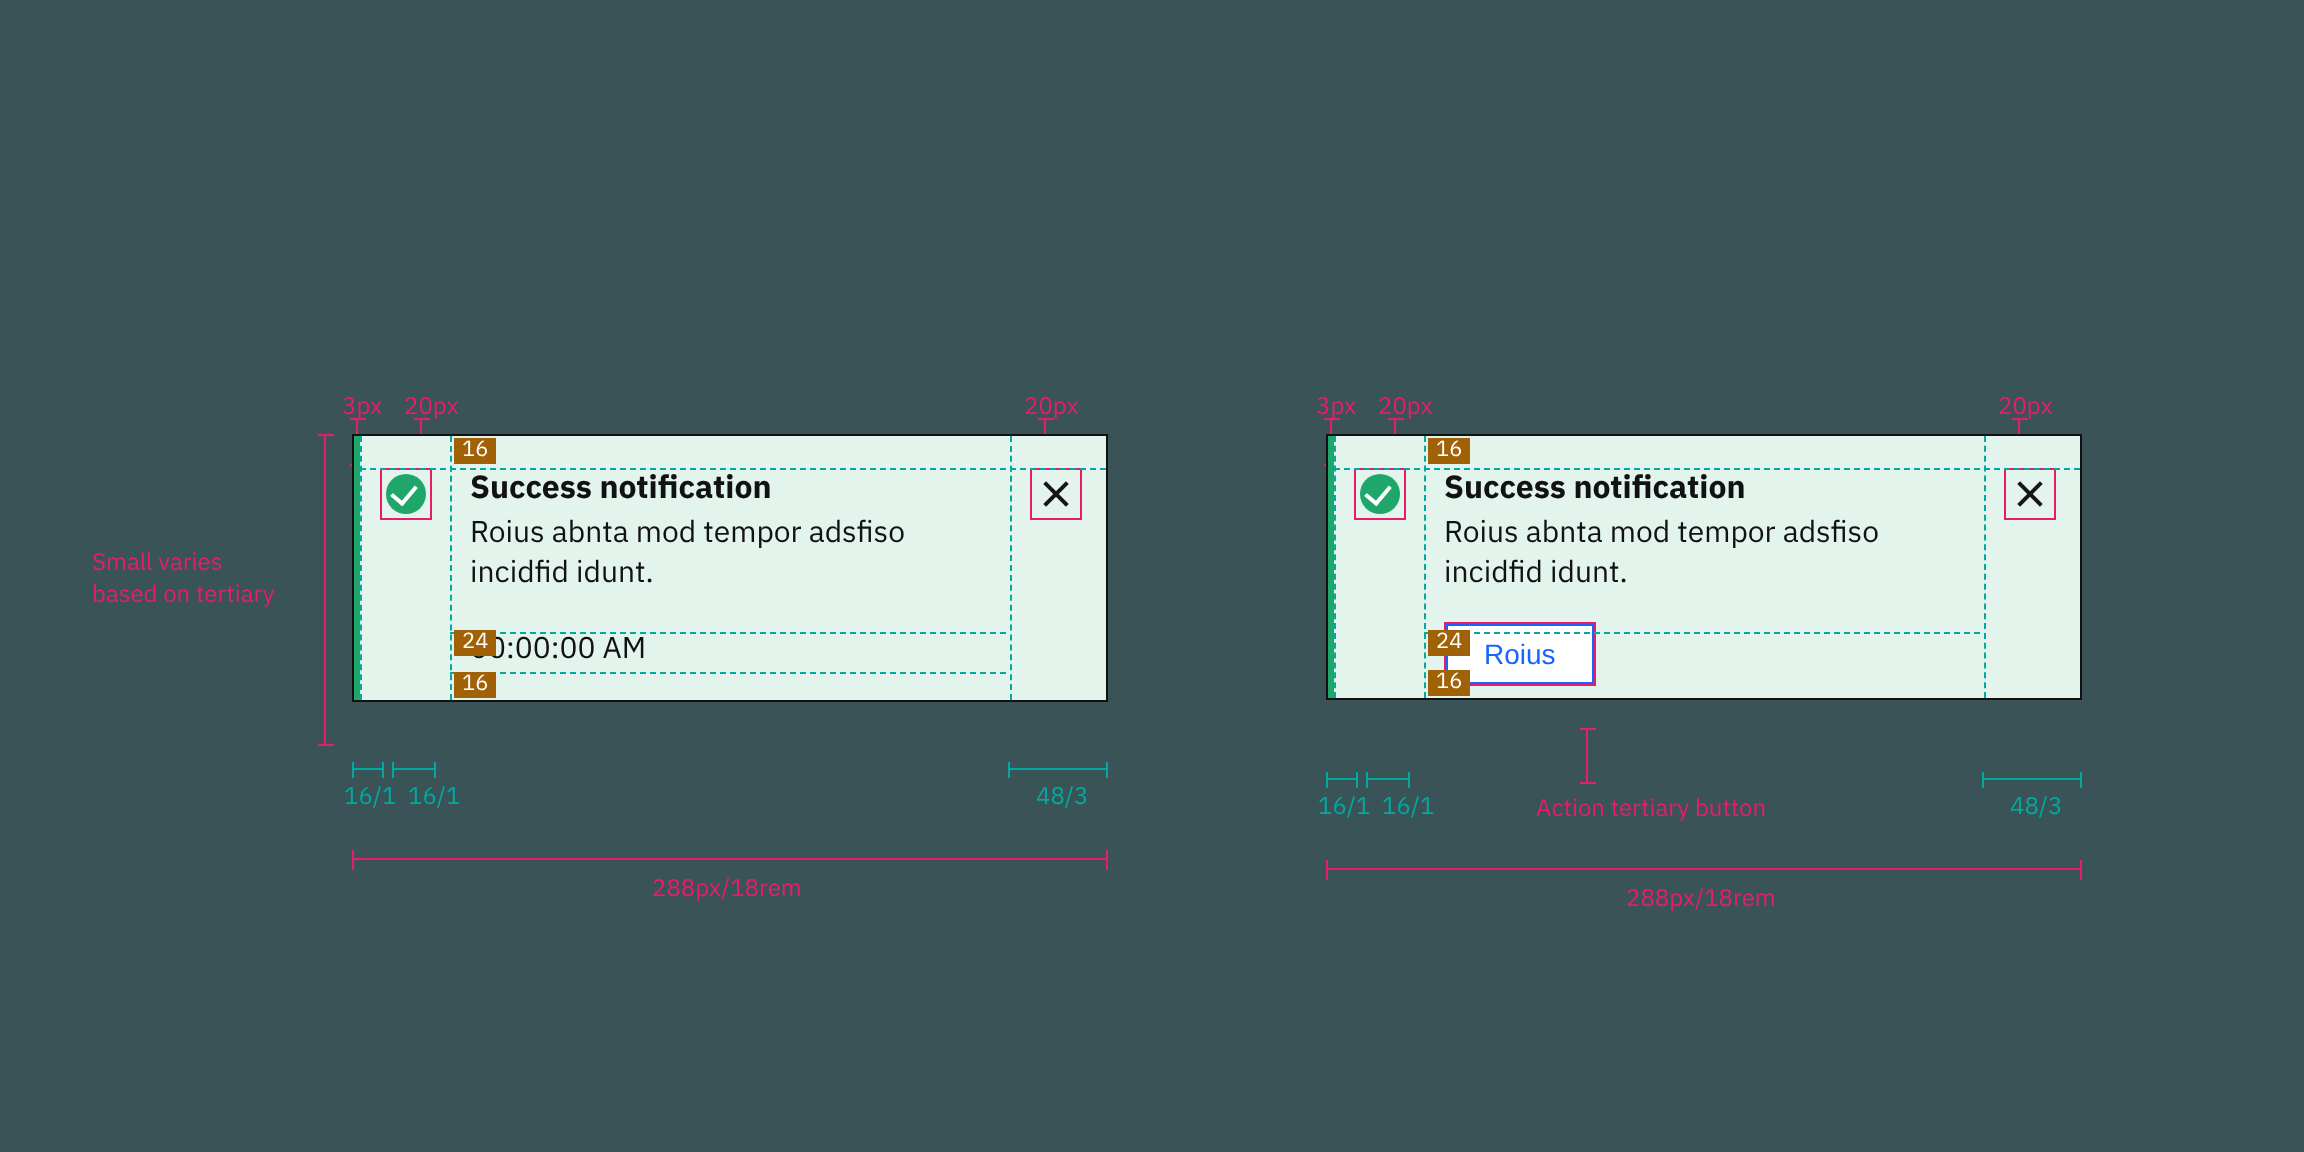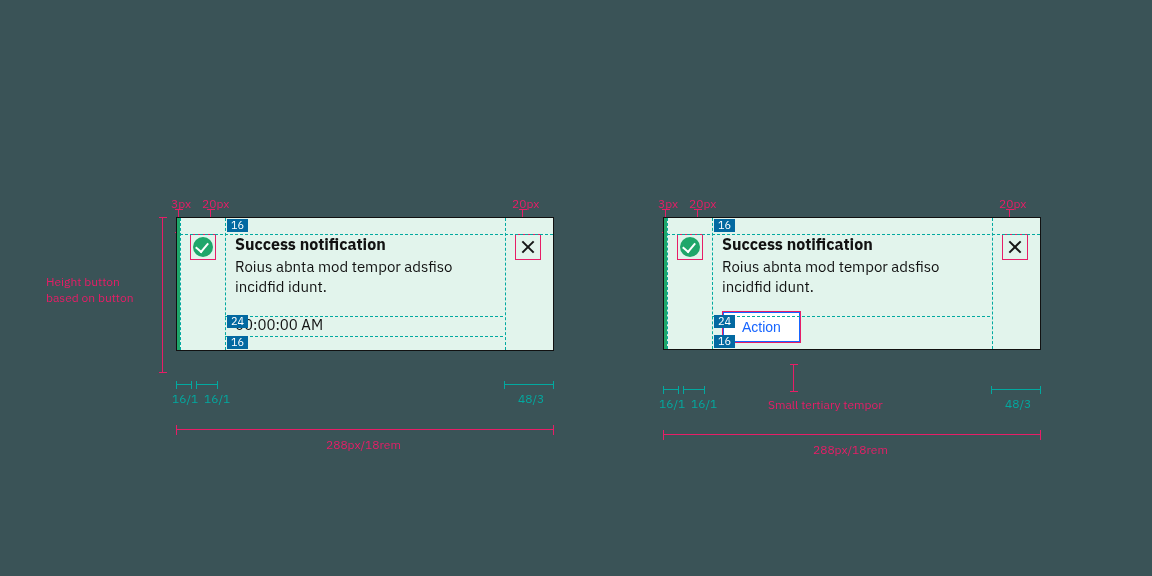--- a/index.html
+++ b/index.html
@@ -127,21 +127,21 @@
     white-space: nowrap;
   }
   .teal {
     position: absolute;
     color: #02a9a0;
     font-size: 12px;
     white-space: nowrap;
   }
   .purple-box {
     position: absolute;
-    background: #0369a1;
+    background: #a16207;
     color: #fff;
     font-size: 11px;
     padding: 1px 4px;
     line-height: 1;
   }
 
   .dashed-v {
     position: absolute;
     width: 0;
     border-left: 1px dashed #02a9a0;
@@ -224,22 +224,22 @@
     <span class="ann" style="left:-5px; top:17px;">3px</span>
     <span class="ann" style="left:26px; top:17px;">20px</span>
     <span class="ann" style="left:336px; top:17px;">20px</span>
 
     <div class="pink-measure-v" style="left:2px; top:30px; height:24px;"></div>
     <div class="pink-measure-v" style="left:34px; top:30px; height:24px;"></div>
     <div class="pink-measure-v" style="left:346px; top:30px; height:24px;"></div>
 
     <div class="pink-measure-v" style="left:-14px; top:38px; height:156px;"></div>
     <div class="height-note" style="left:-130px; top:95px;">
-      <div>Height button</div>
-      <div>based on button</div>
+      <div>Small varies</div>
+      <div>based on tertiary</div>
     </div>
 
     <div class="card">
       <div class="accent"></div>
       <div class="icon-col">
         <div class="pink-box" style="position:relative; width:26px; height:26px; display:flex; align-items:center; justify-content:center;">
           <div class="check"></div>
         </div>
       </div>
       <div class="content-col">
@@ -290,42 +290,42 @@
       <div class="accent"></div>
       <div class="icon-col">
         <div class="pink-box" style="position:relative; width:26px; height:26px; display:flex; align-items:center; justify-content:center;">
           <div class="check"></div>
         </div>
       </div>
       <div class="content-col" style="padding-bottom:6px;">
         <div class="title">Success notification</div>
         <div class="desc">Roius abnta mod tempor adsfiso incidfid idunt.</div>
         <div class="pink-box" style="position:relative; display:inline-block; margin-top:14px;">
-          <button class="action-btn" style="margin-top:0;">Action</button>
+          <button class="action-btn" style="margin-top:0;">Roius</button>
         </div>
       </div>
       <div class="close-col">
         <div class="pink-box" style="position:relative; width:26px; height:26px; display:flex; align-items:center; justify-content:center;">
           <div class="close"></div>
         </div>
       </div>
 
       <div class="dashed-v" style="left:3px; top:0; bottom:0;"></div>
       <div class="dashed-v" style="left:48px; top:0; bottom:0;"></div>
       <div class="dashed-v" style="left:328px; top:0; bottom:0;"></div>
       <div class="dashed-h" style="left:3px; right:0; top:16px;"></div>
       <div class="dashed-h" style="left:48px; right:50px; top:98px;"></div>
 
       <div class="purple-box" style="left:50px; top:1px;">16</div>
       <div class="purple-box" style="left:50px; top:97px;">24</div>
       <div class="purple-box" style="left:50px; bottom:1px;">16</div>
     </div>
 
     <div class="pink-measure-v" style="left:130px; top:185px; height:28px;"></div>
-    <span class="ann" style="left:105px; top:218px;">Small tertiary tempor</span>
+    <span class="ann" style="left:105px; top:218px;">Action tertiary button</span>
 
     <div class="teal-measure" style="left:0; width:16px; top:210px;"></div>
     <div class="teal-measure" style="left:20px; width:22px; top:210px;"></div>
     <div class="teal-measure" style="left:328px; width:50px; top:210px;"></div>
     <span class="teal" style="left:-4px; top:217px;">16/1</span>
     <span class="teal" style="left:28px; top:217px;">16/1</span>
     <span class="teal" style="left:342px; top:217px;">48/3</span>
 
     <div class="width-bar" style="top:255px;"></div>
     <span class="ann" style="left:150px; top:263px;">288px/18rem</span>

